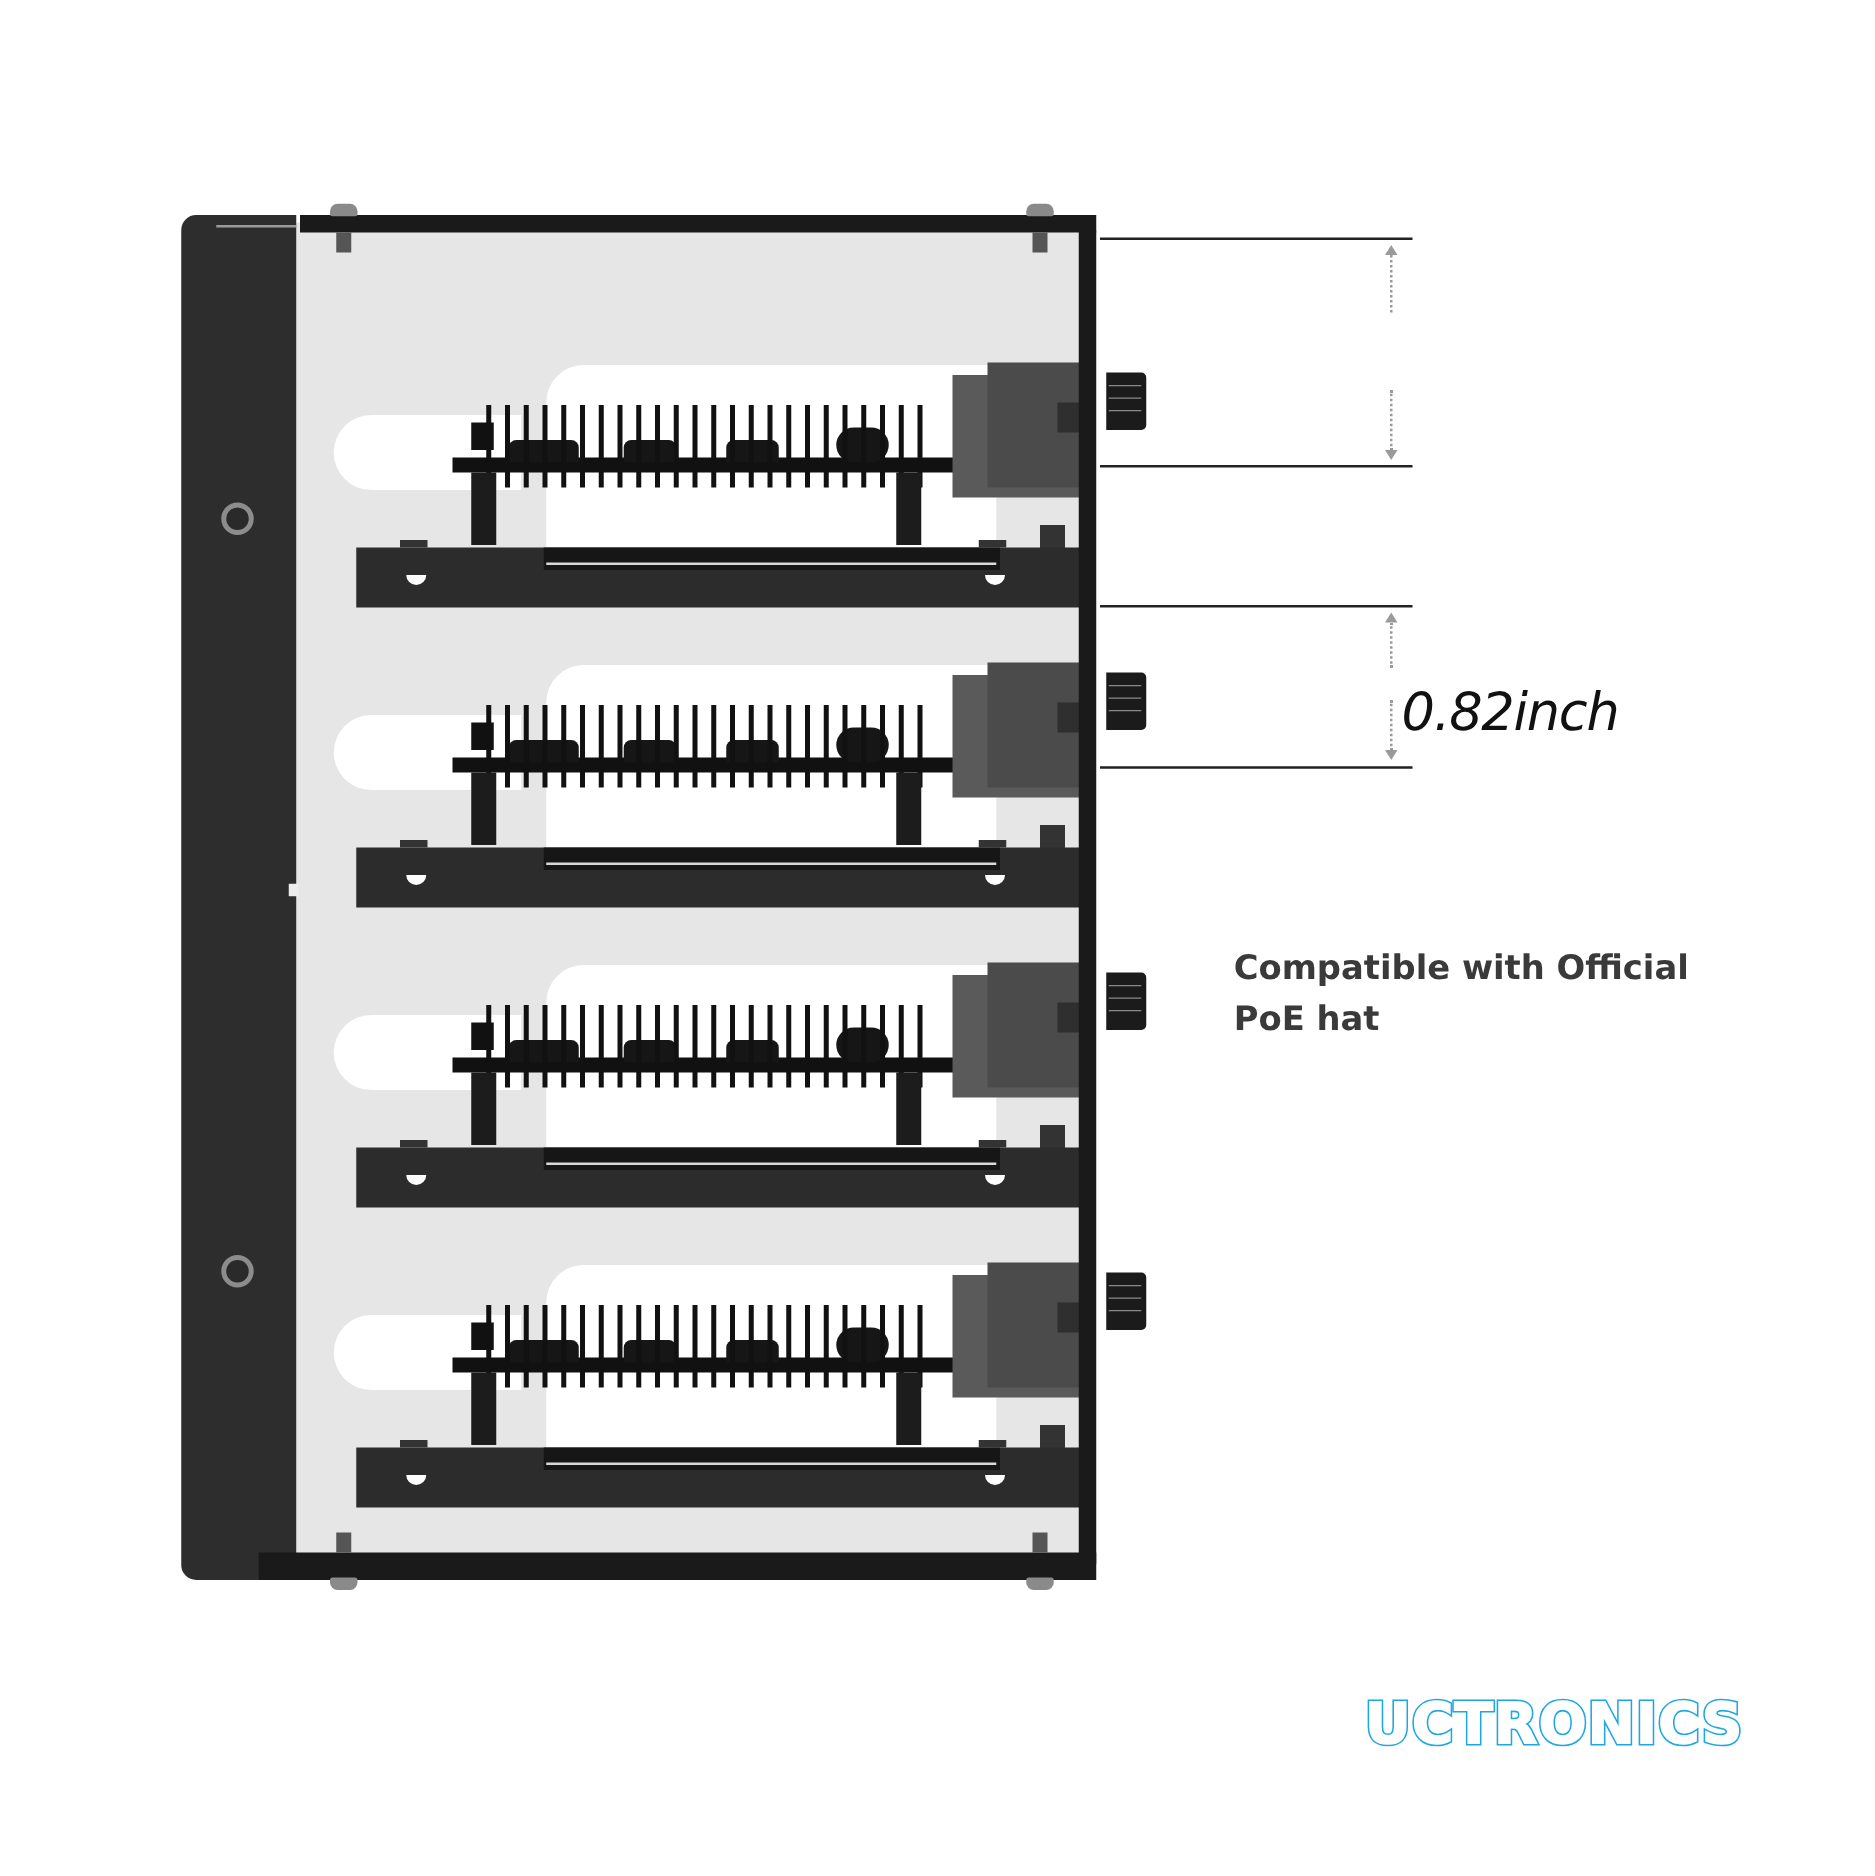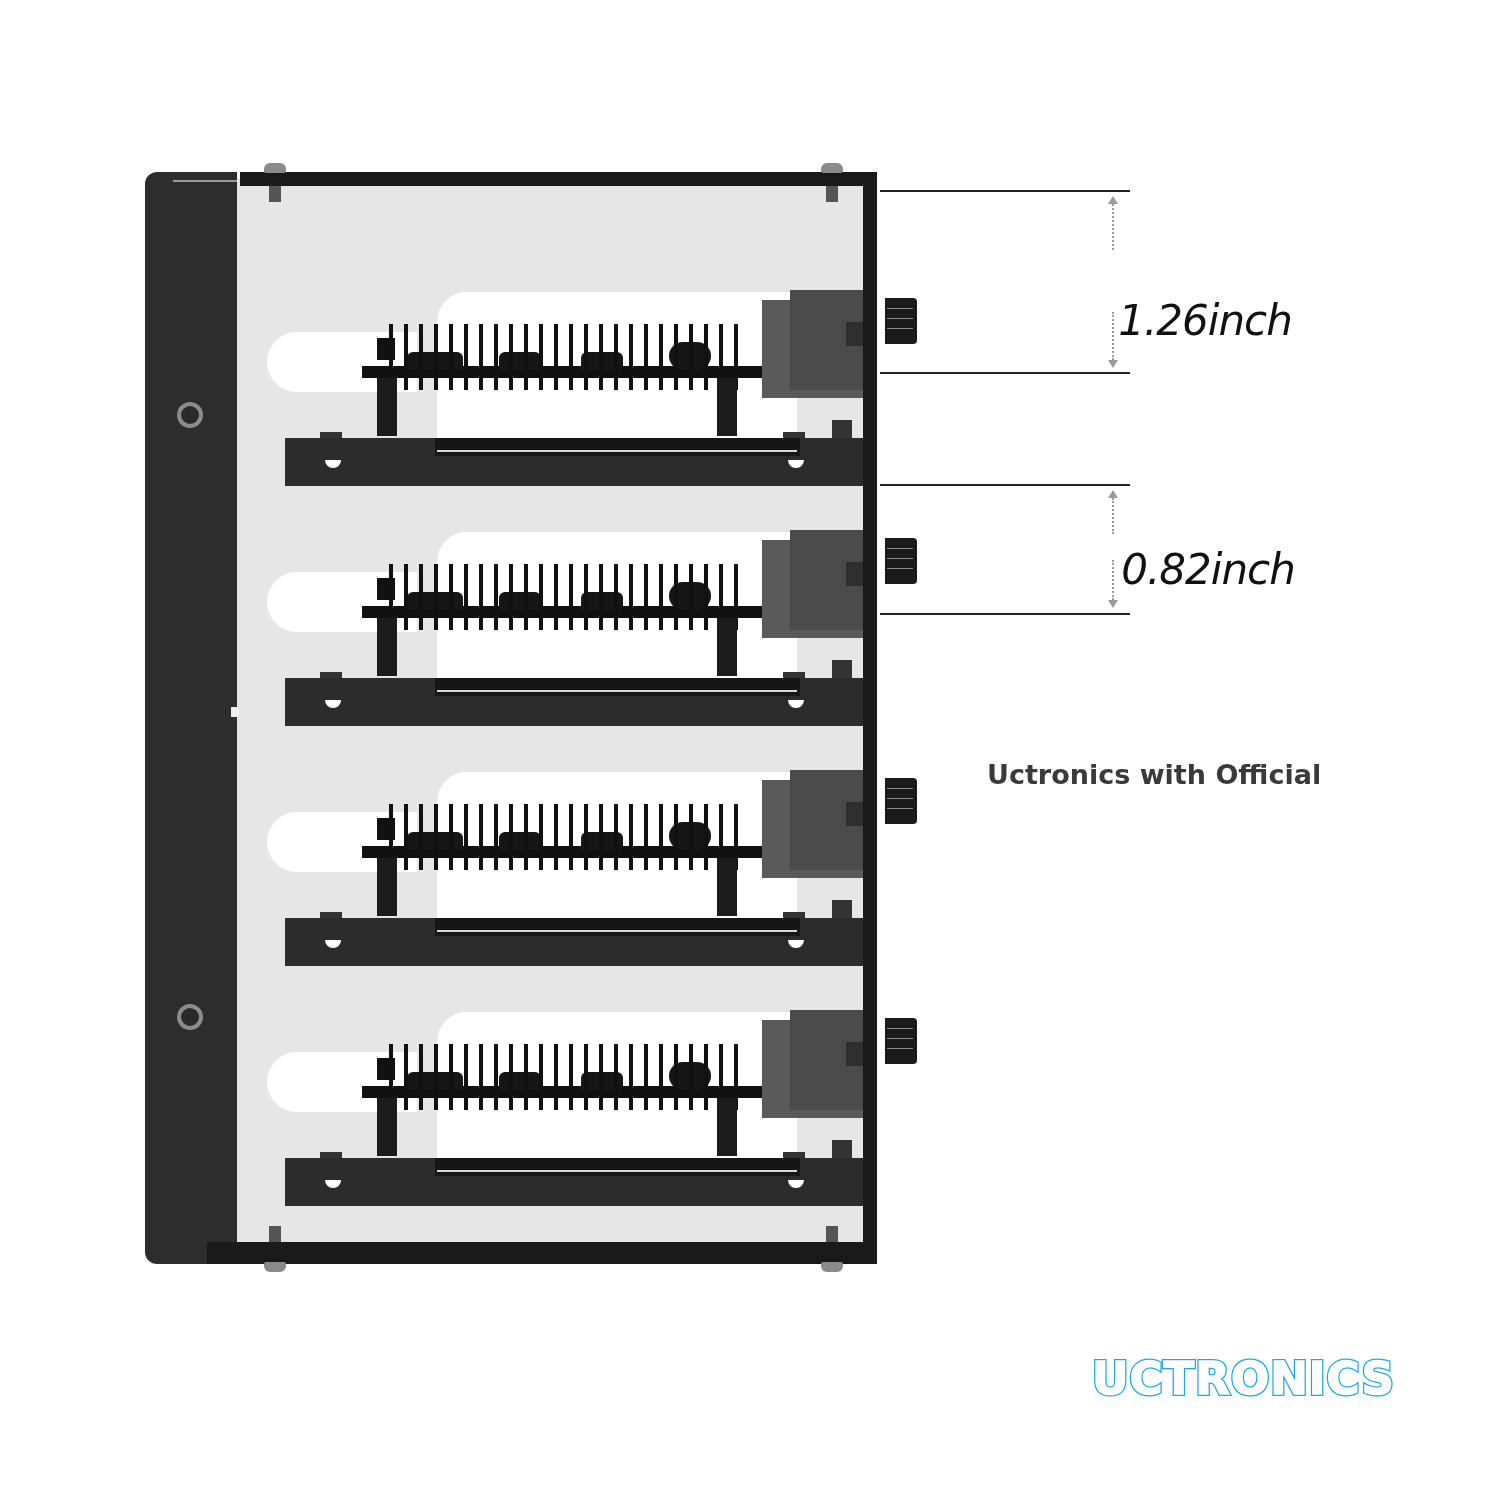--- a/index.html
+++ b/index.html
@@ -308,29 +308,29 @@
     <div class="screw-top" style="left:676px; top:1090px; border-radius:2px 2px 6px 6px;"></div>
     <div class="screw-shank" style="left:681px; top:1054px;"></div>
   </div>
 
   <div class="dim-line" style="left:880px; top:190px; width:250px;"></div>
   <div class="dim-line" style="left:880px; top:372px; width:250px;"></div>
   <div class="arrow-up" style="left:1108px; top:196px;"></div>
   <div class="dim-arrow" style="left:1112px; top:204px; height:46px;"></div>
   <div class="dim-arrow" style="left:1112px; top:312px; height:48px;"></div>
   <div class="arrow-down" style="left:1108px; top:360px;"></div>
-  <div class="dim-text" style="left:1110px; top:292px; width:190px;">1.26inch</div>
 
   <div class="dim-line" style="left:880px; top:484px; width:250px;"></div>
   <div class="dim-line" style="left:880px; top:613px; width:250px;"></div>
   <div class="arrow-up" style="left:1108px; top:490px;"></div>
   <div class="dim-arrow" style="left:1112px; top:498px; height:36px;"></div>
   <div class="dim-arrow" style="left:1112px; top:560px; height:40px;"></div>
   <div class="arrow-down" style="left:1108px; top:600px;"></div>
   <div class="dim-text" style="left:1108px; top:541px; width:200px;">0.82inch</div>
 
   <div class="caption">
-    <div>Uctronics with Official</div>
+    <div>Compatible with Official</div>
+    <div>PoE hat</div>
   </div>
 
   <div class="brand">UCTRONICS</div>
   <div class="brand-inner">UCTRONICS</div>
 </div>
 
 </body></html>

